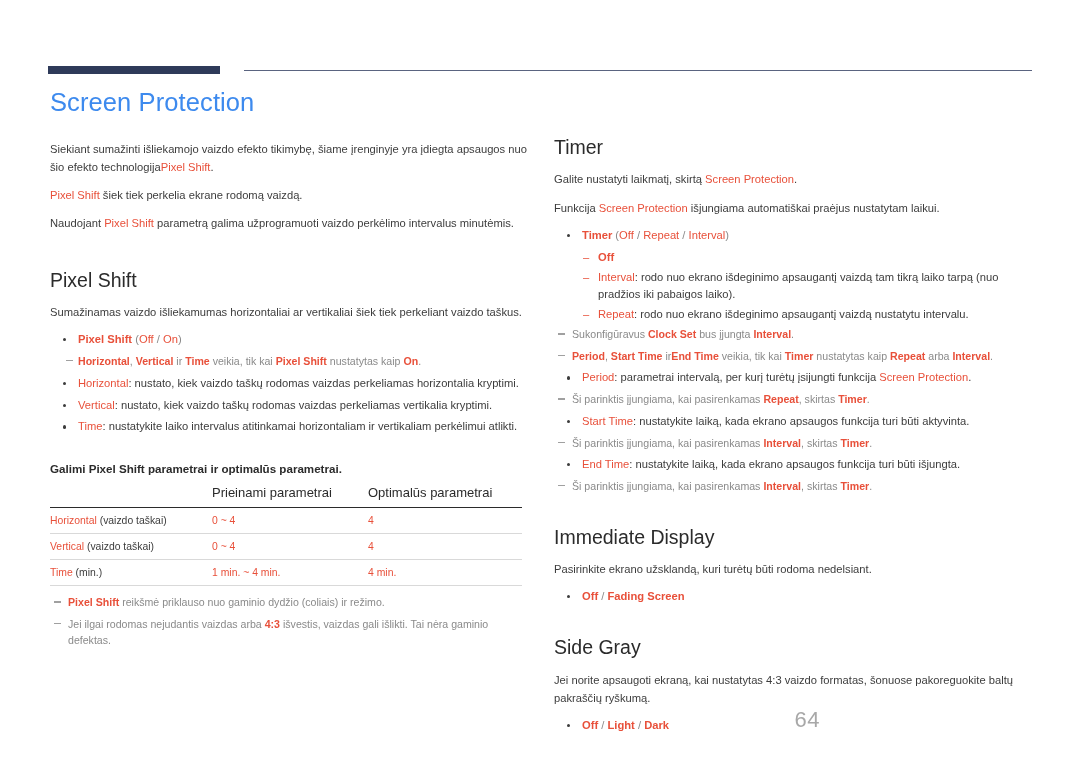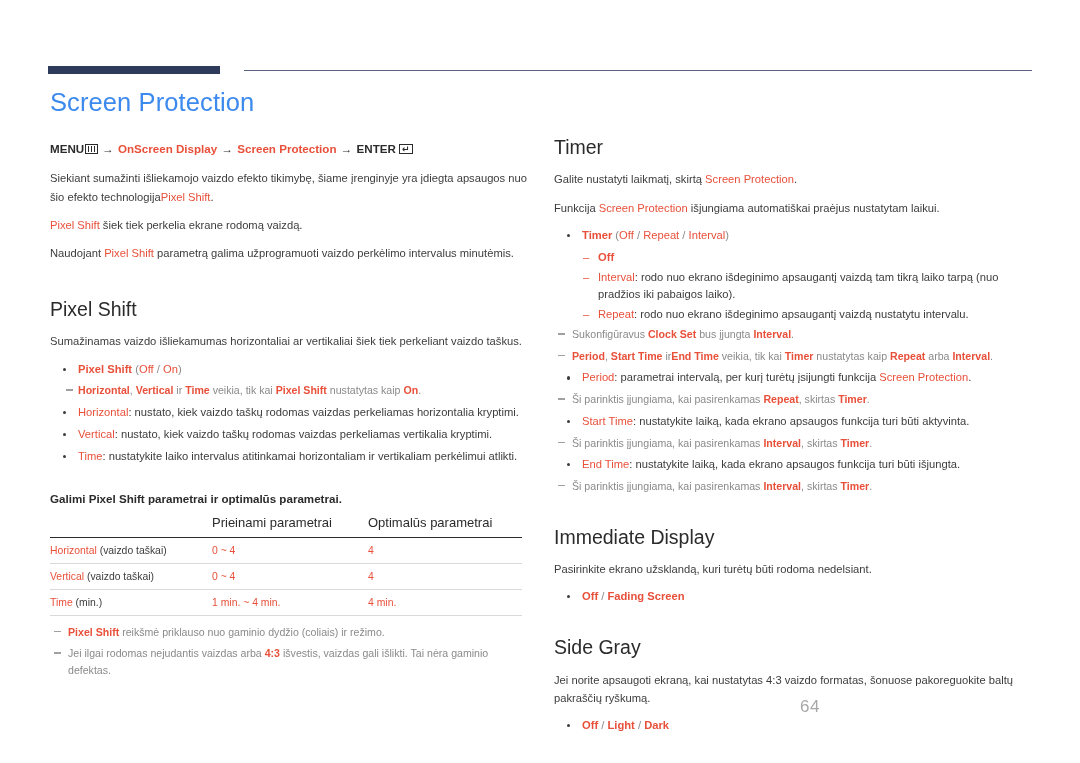--- a/index.html
+++ b/index.html
@@ -238,48 +238,40 @@
   table.params td .lbl { color: #e8503a; }
   table.params td .unit { color: #3c3c3c; }
   .c0 { width: 162px; }
   .c1 { width: 156px; }
   .c2 { width: 154px; }
 
   
   .page-number {
     position: absolute;
     right: 48px;
-    bottom: 46px;
-    font-size: 17px;
+    bottom: 30px;
+    font-size: 22px;
     color: #a8a8a8;
     letter-spacing: 0.5px;
   }
 </style>
 </head>
 <body>
 
 <div class="page">
 
   <div class="header-rule">
     <div class="thick"></div>
     <div class="thin"></div>
   </div>
 
   <div class="col col-left">
 
     <h1 class="title">Screen Protection</h1>
 
-    <p class="menu-path">
-      <span>MENU</span><span class="glyph-menu"><i></i><i></i><i></i></span><span class="arrow">→</span>
-      <span class="rd">OnScreen Display</span>
-      <span class="arrow">→</span>
-      <span class="rd">Screen Protection</span>
-      <span class="arrow">→</span>
-      <span>ENTER</span><span class="glyph-enter"><span>↵</span></span>
-    </p>
 
     <div id="intro-paragraphs">
         <p class="body"><span class="dk">Siekiant sumažinti išliekamojo vaizdo efekto tikimybę, šiame įrenginyje yra įdiegta apsaugos nuo šio efekto technologija</span><span class="rd">Pixel Shift</span><span class="dk">.</span></p>
         <p class="body"><span class="rd">Pixel Shift</span><span class="dk"> šiek tiek perkelia ekrane rodomą vaizdą.</span></p>
         <p class="body"><span class="dk">Naudojant </span><span class="rd">Pixel Shift</span><span class="dk"> parametrą galima užprogramuoti vaizdo perkėlimo intervalus minutėmis.</span></p>
       </div>
 
     <div class="sec-gap"></div>
 
     <h2 class="section">Pixel Shift</h2>

